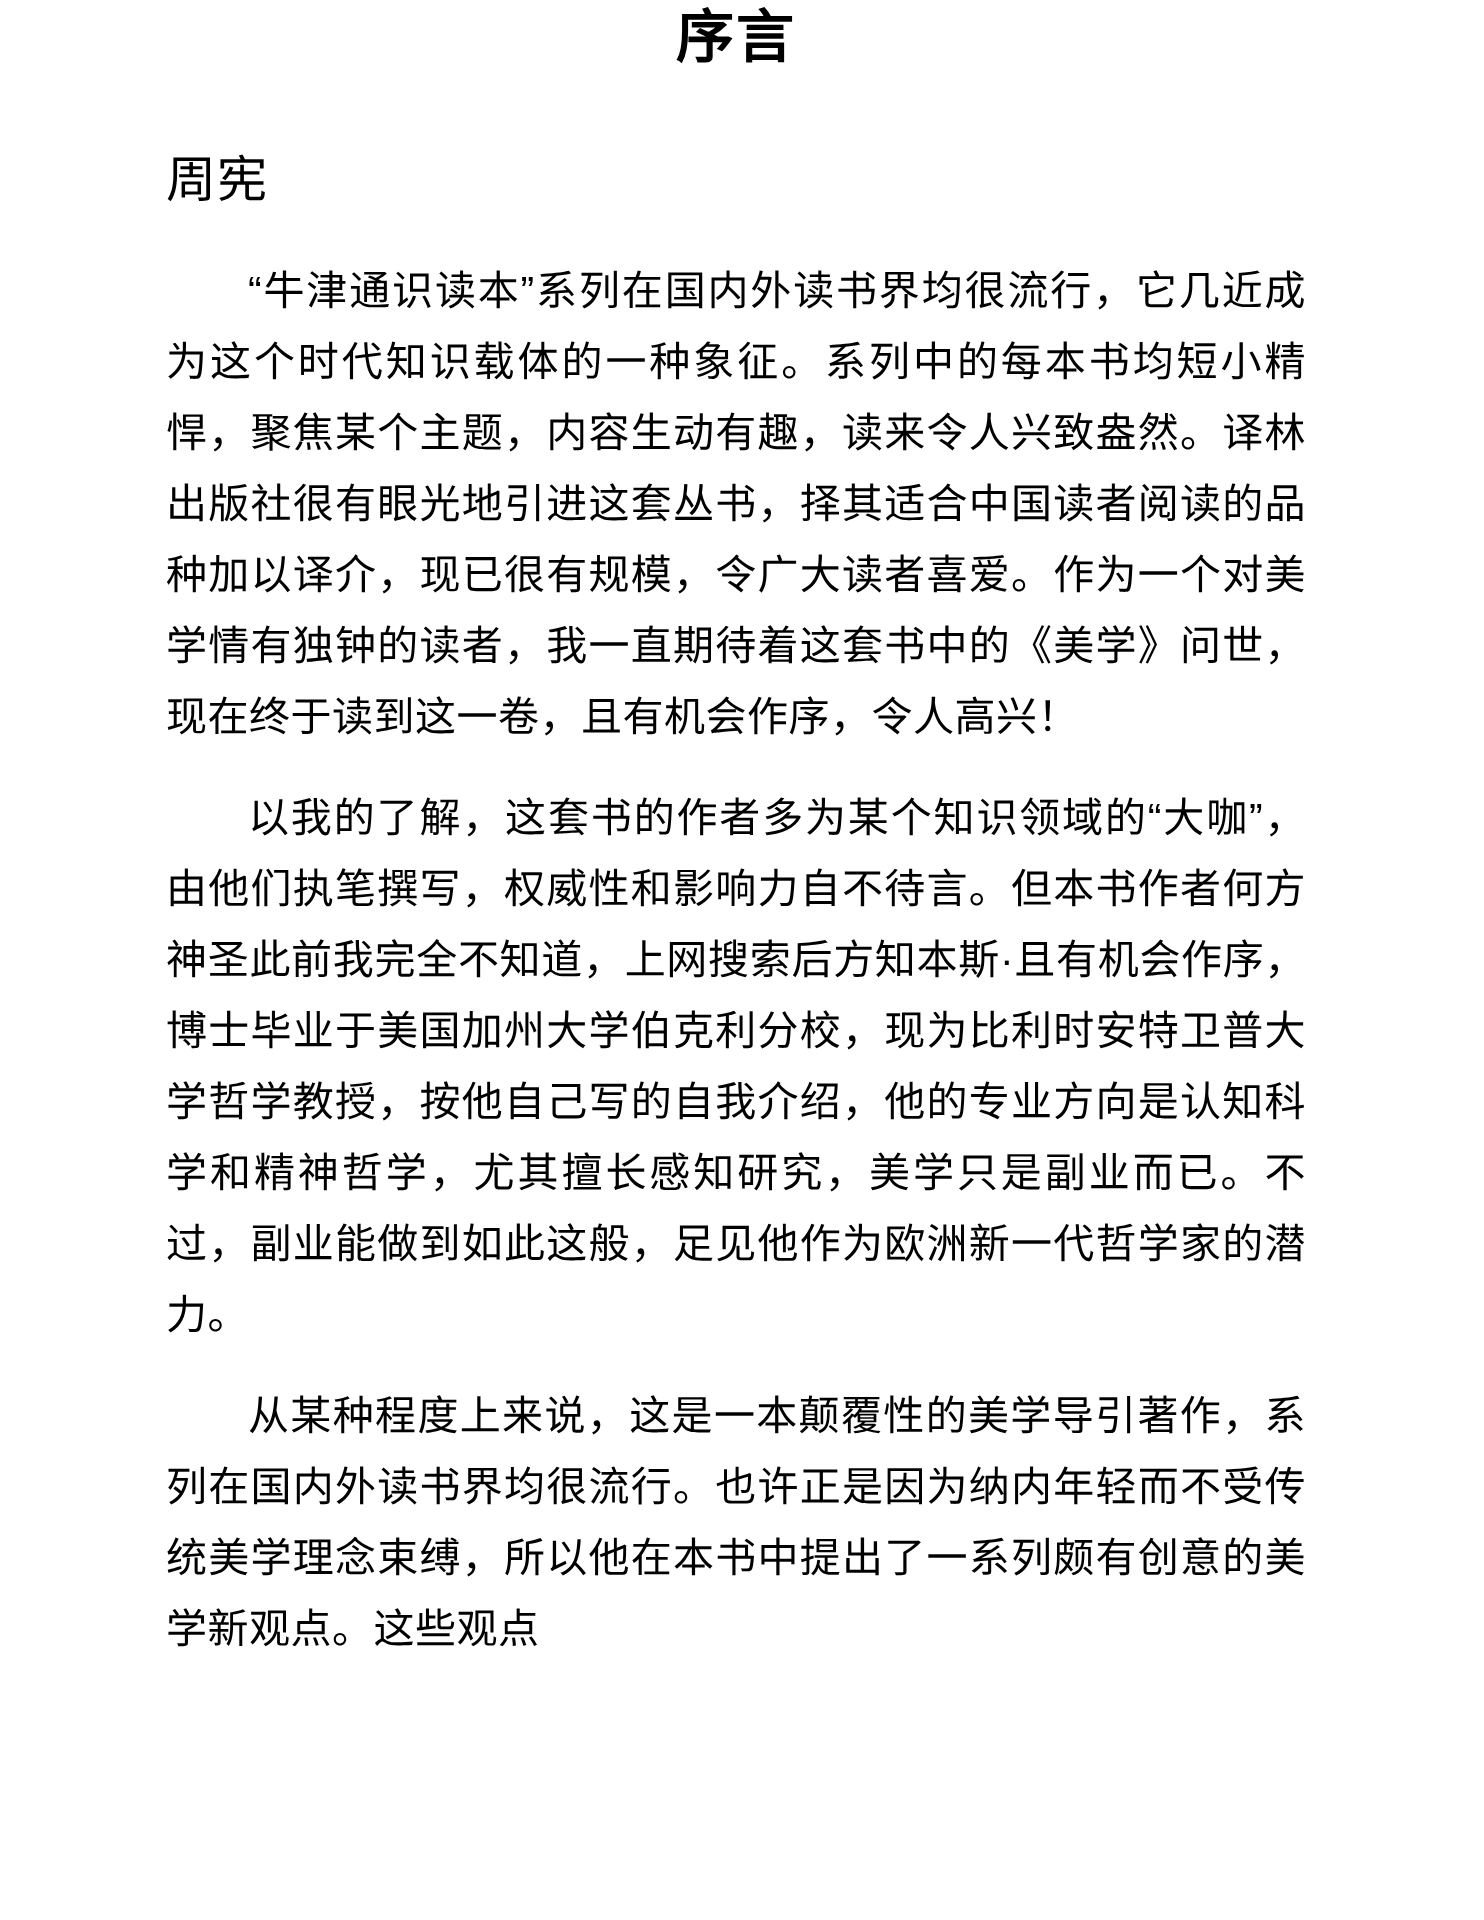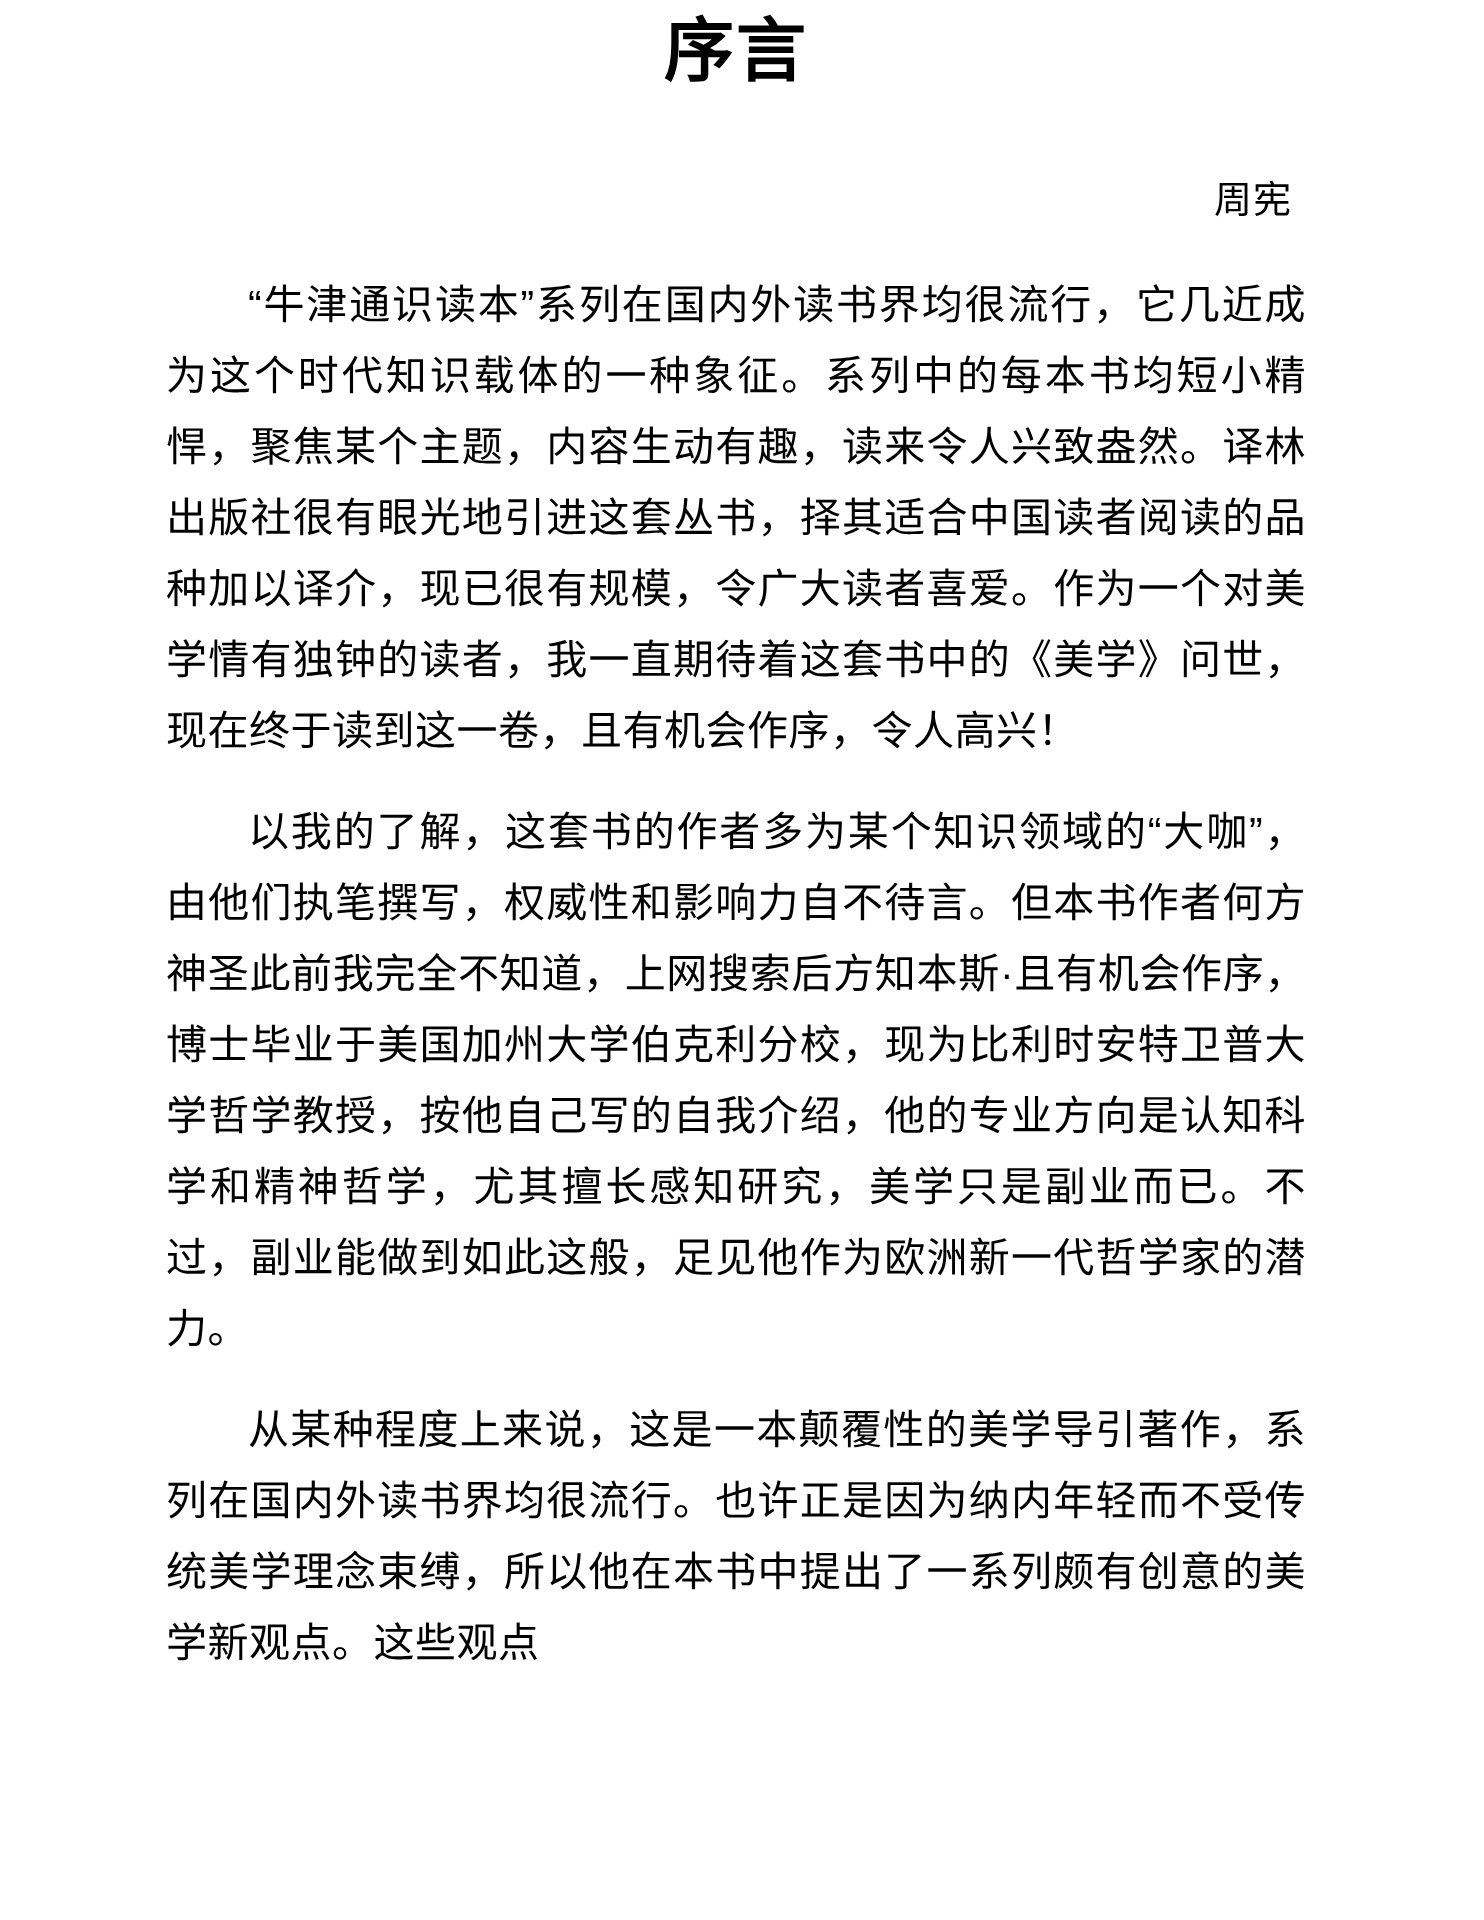--- a/index.html
+++ b/index.html
@@ -23,36 +23,36 @@
   }
 
   .content {
     position: absolute;
     left: 166px;
     top: 0;
     width: 1140px;
   }
 
   .page-title {
-    margin: 16px;
+    margin: 8px;
     text-align: center;
-    font-size: 70px;
+    font-size: 58px;
     line-height: 1.0;
     font-weight: 700;
     letter-spacing: 2px;
     color: #000000;
     font-family: "Liberation Sans", "DejaVu Sans", sans-serif;
   }
 
   .byline {
     margin: 0;
     padding-top: 76px;
     padding-right: 14px;
-    text-align: right;
-    font-size: 38px;
+    text-align: left;
+    font-size: 50px;
     line-height: 1.2;
     font-weight: 400;
     letter-spacing: 1px;
     color: #000000;
   }
 
   .body-text {
     margin: 0;
     padding-top: 46px;
   }

